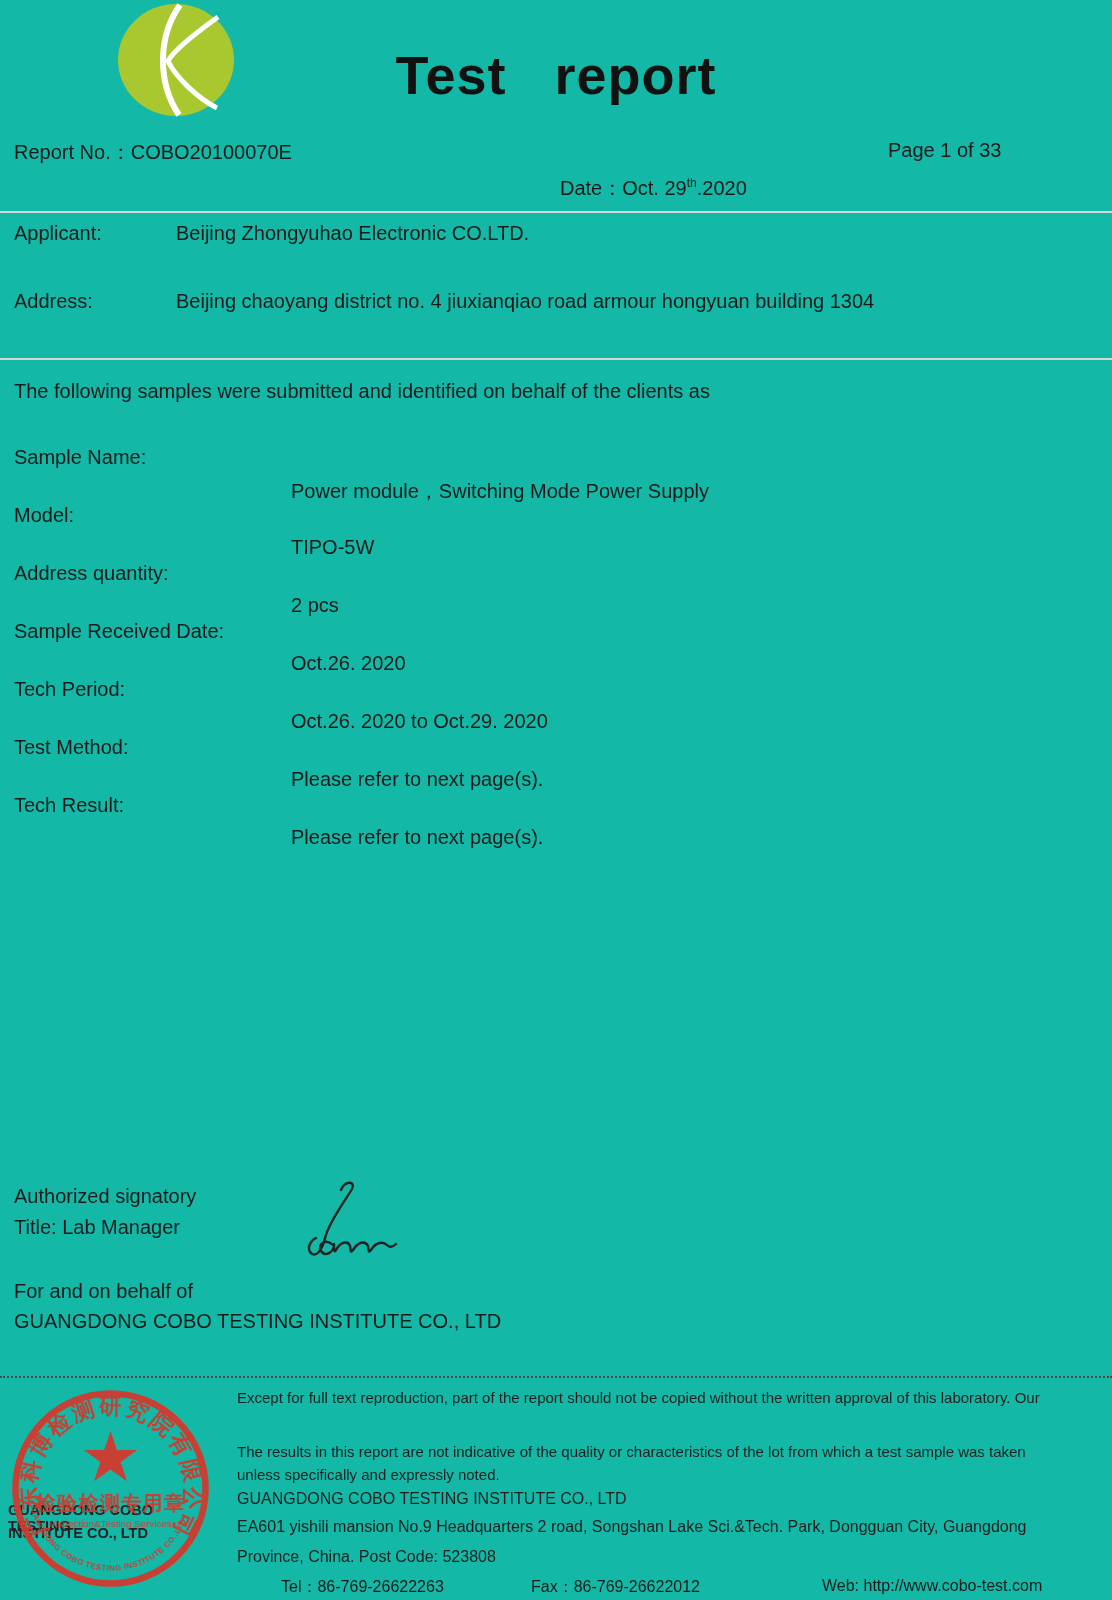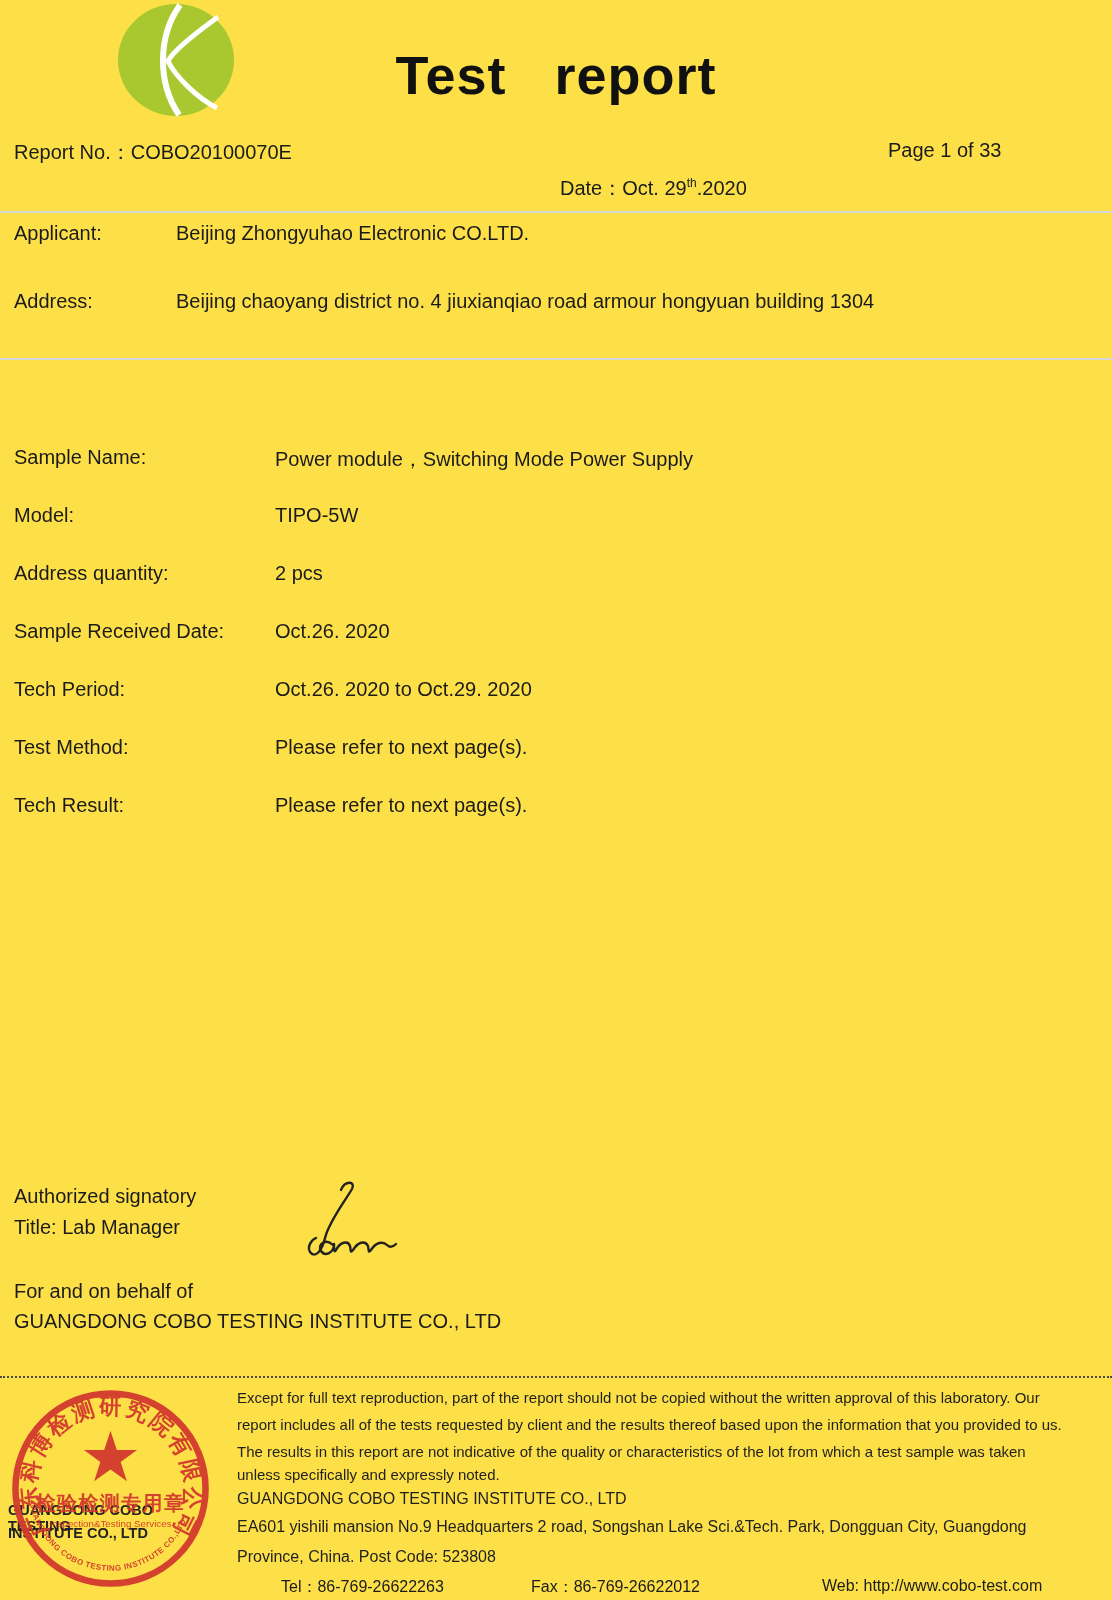--- a/index.html
+++ b/index.html
@@ -1,39 +1,39 @@
 <!DOCTYPE html>
 <html><head>
 <meta charset="utf-8">
 <style>
   html,body{margin:0;padding:0;background:#ffffff;}
   .page{
     position:relative;
     width:1112px;height:1600px;
-    background:#fde047;
+    background:#14b8a6;
     font-family:"Liberation Sans","DejaVu Sans",sans-serif;
     color:#1b1b1b;
     overflow:hidden;
   }
   .abs{position:absolute;}
   .title{
     left:0;right:0;top:44px;
     text-align:center;
     font-size:54px;font-weight:bold;color:#111;
     white-space:pre;
     letter-spacing:1px;
   }
   .hdr{top:139px;font-size:20px;white-space:pre;text-align:center;}
   .hdr sup{font-size:12px;}
   .rule{left:0;width:1112px;height:0;border-top:2px solid #d7d7d7;}
   .row{left:14px;right:10px;font-size:20px;}
   .row .lbl{position:absolute;left:0;top:0;white-space:pre;}
   .row .val{position:absolute;top:0;white-space:pre;}
   .val-party{left:162px;}
-  .val-sample{left:261px;}
+  .val-sample{left:277px;margin-top:32px;}
   .intro{left:14px;top:380px;font-size:20px;}
   .sig{left:14px;font-size:20px;}
   .dotline{left:0;top:1376px;width:1112px;height:0;border-top:2.5px dotted #4a4a4a;}
   .fline{left:237px;font-size:15px;color:#1f1f1f;white-space:pre;}
   .fline2{left:237px;font-size:16px;color:#1f1f1f;white-space:pre;}
   .telrow span{position:absolute;top:0;font-size:16px;white-space:pre;}
   .tel-g{left:0px;}
   .fax-g{left:250px;}
   .web-g{left:541px;}
   .letterhead{left:8px;width:205px;text-align:left;color:#222;font-weight:600;z-index:1;}
@@ -67,20 +67,21 @@
     <span class="lbl">Applicant:</span>
     <span class="val val-party">Beijing Zhongyuhao Electronic CO.LTD.</span>
   </div>
   <div class="abs row" style="top:290px;">
     <span class="lbl">Address:</span>
     <span class="val val-party">Beijing chaoyang district no. 4 jiuxianqiao road armour hongyuan building 1304</span>
   </div>
 
   <div class="abs rule" style="top:358px;"></div>
 
+  <div class="abs intro">The following samples were submitted and identified on behalf of the clients as</div>
 
   <div class="abs row" style="top:446px;">
     <span class="lbl">Sample Name:</span>
     <span class="val val-sample">Power module，Switching Mode Power Supply</span>
   </div>
   <div class="abs row" style="top:504px;">
     <span class="lbl">Model:</span>
     <span class="val val-sample">TIPO-5W</span>
   </div>
   <div class="abs row" style="top:562px;">
@@ -113,21 +114,20 @@
       <path d="M 40 67 C 33 60 24 66 28 73 C 32 79 41 75 41 66 C 41 70 41 76 43 72 C 47 64 55 62 57 68 C 58 72 57 76 60 72 C 65 64 72 62 75 68 C 76 72 75 76 78 72 C 83 64 90 63 94 67 C 97 70 100 69 103 66"></path>
     </g>
   </svg>
 
   <div class="abs sig" style="top:1280px;">For and on behalf of</div>
   <div class="abs sig" style="top:1310px;">GUANGDONG COBO TESTING INSTITUTE CO., LTD</div>
 
   <div class="abs dotline"></div>
 
   <div class="abs fline" style="top:1389px;">Except for full text reproduction, part of the report should not be copied without the written approval of this laboratory. Our</div>
-  <div class="abs fline" style="top:1416px;">report includes all of the tests requested by client and the results thereof based upon the information that you provided to us.</div>
   <div class="abs fline" style="top:1443px;">The results in this report are not indicative of the quality or characteristics of the lot from which a test sample was taken</div>
   <div class="abs fline" style="top:1466px;">unless specifically and expressly noted.</div>
   <div class="abs fline2" style="top:1490px;">GUANGDONG COBO TESTING INSTITUTE CO., LTD</div>
   <div class="abs fline2" style="top:1518px;">EA601 yishili mansion No.9 Headquarters 2 road, Songshan Lake Sci.&amp;Tech. Park, Dongguan City, Guangdong</div>
   <div class="abs fline2" style="top:1548px;">Province, China. Post Code: 523808</div>
   <div class="abs telrow" style="left:237px;top:1577px;width:860px;height:22px;margin-left:44px;">
     <span class="tel-g">Tel：86-769-26622263</span>
     <span class="fax-g">Fax：86-769-26622012</span>
     <span class="web-g">Web: http://www.cobo-test.com</span>
   </div>

